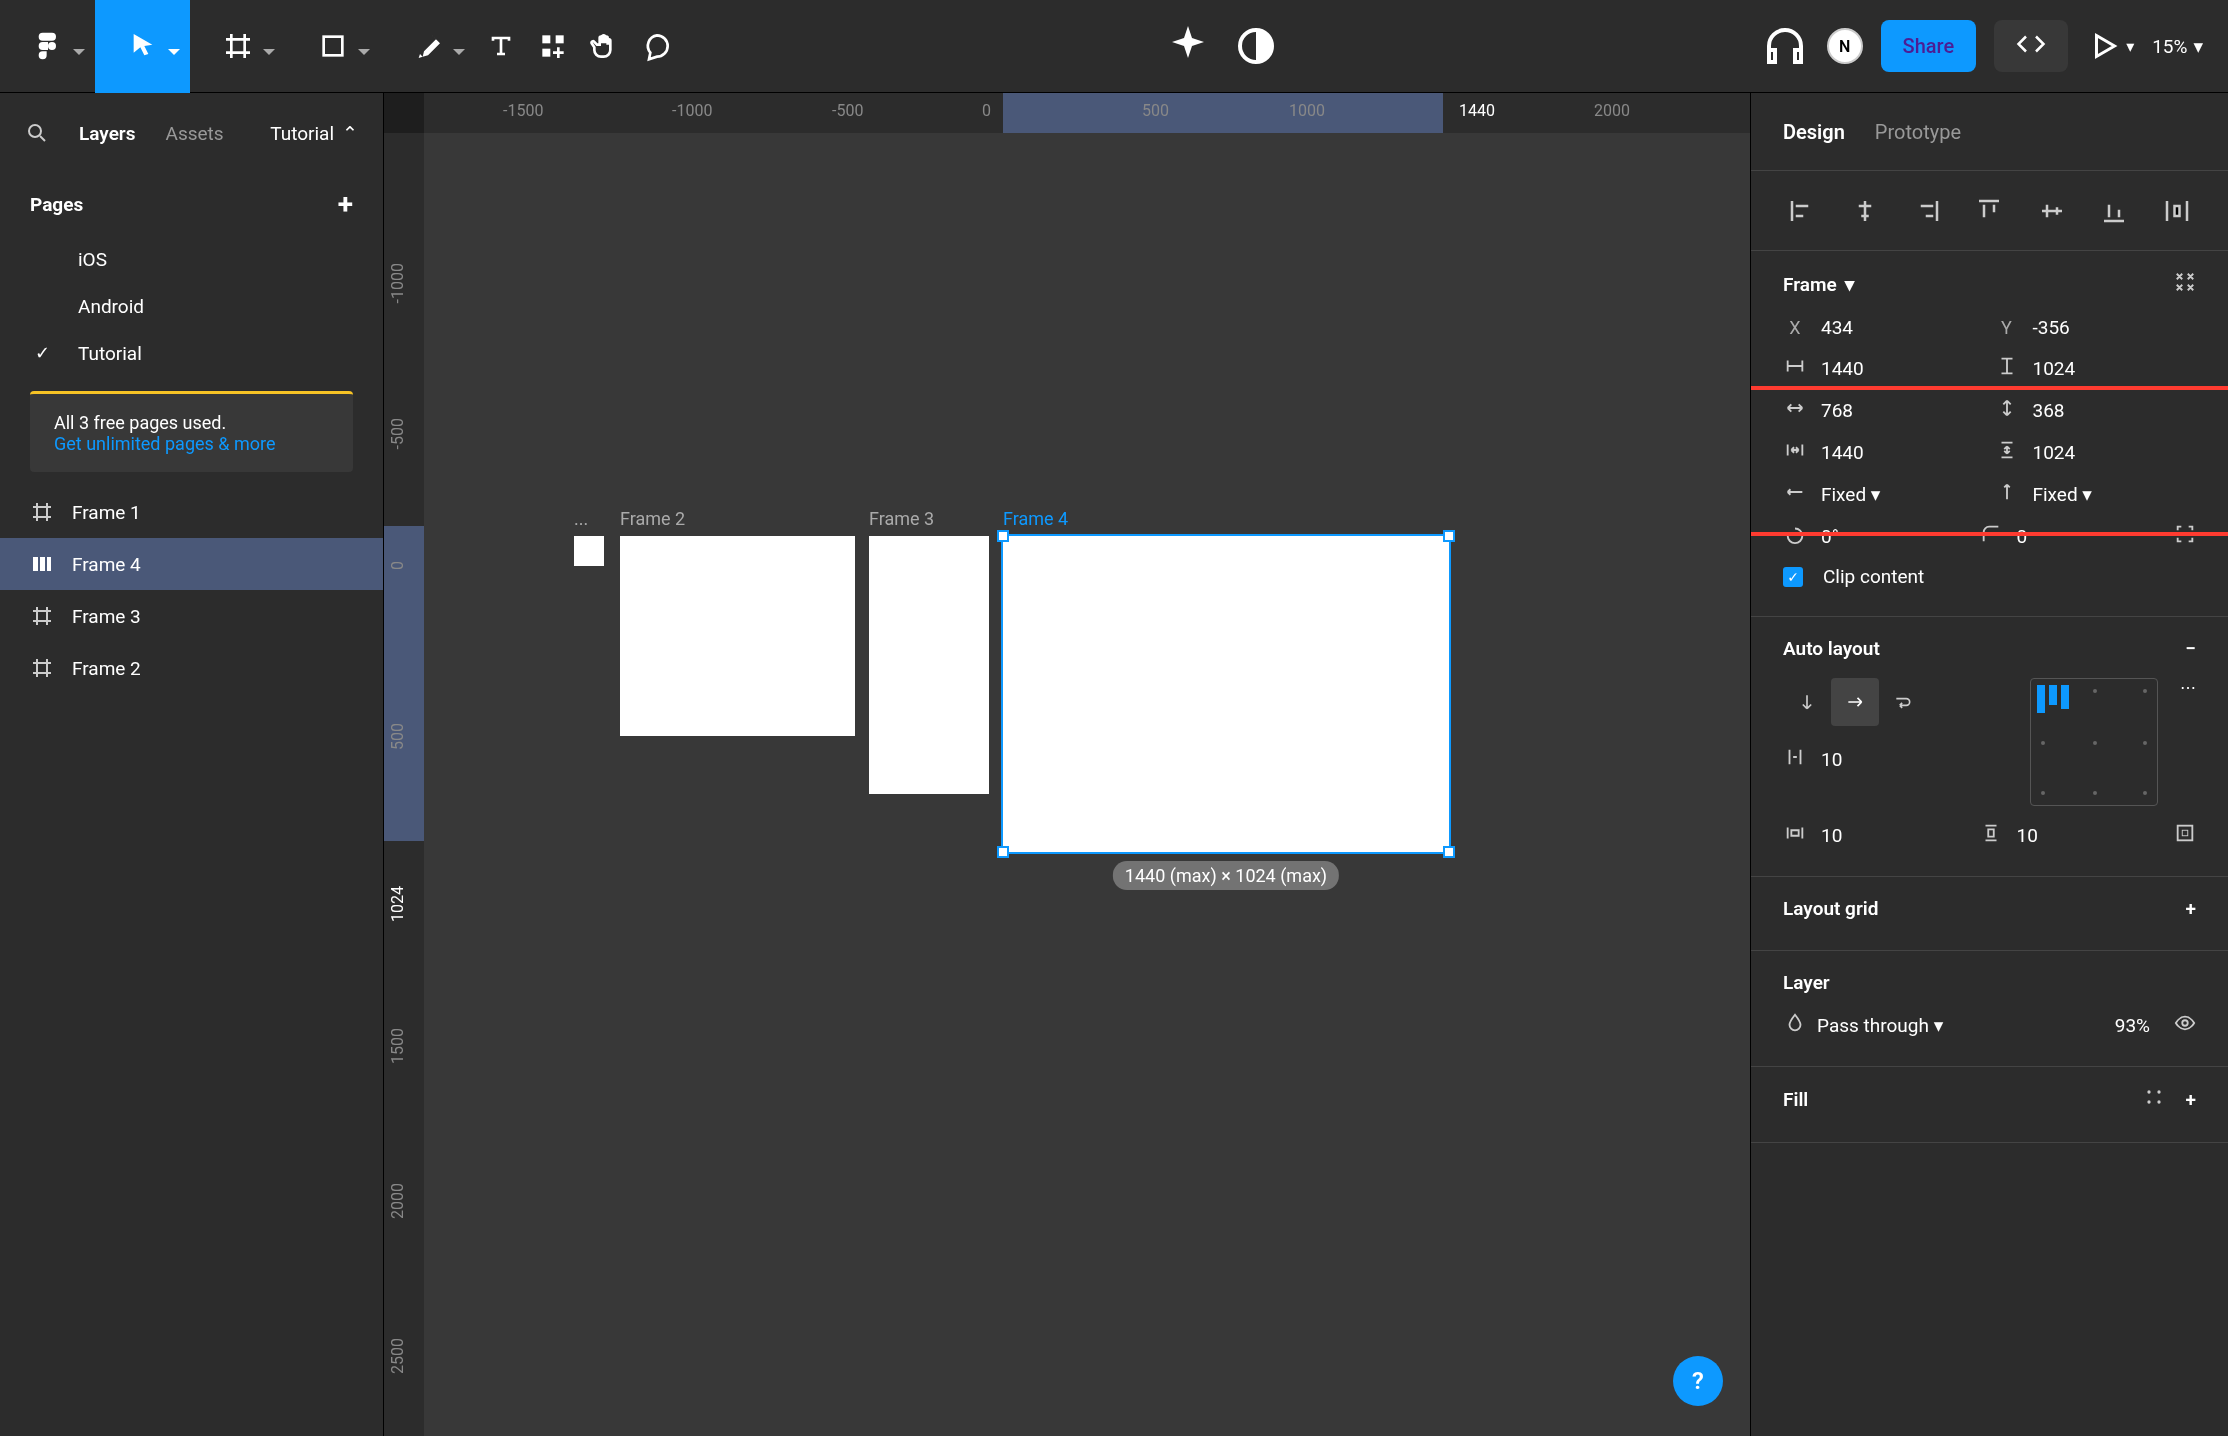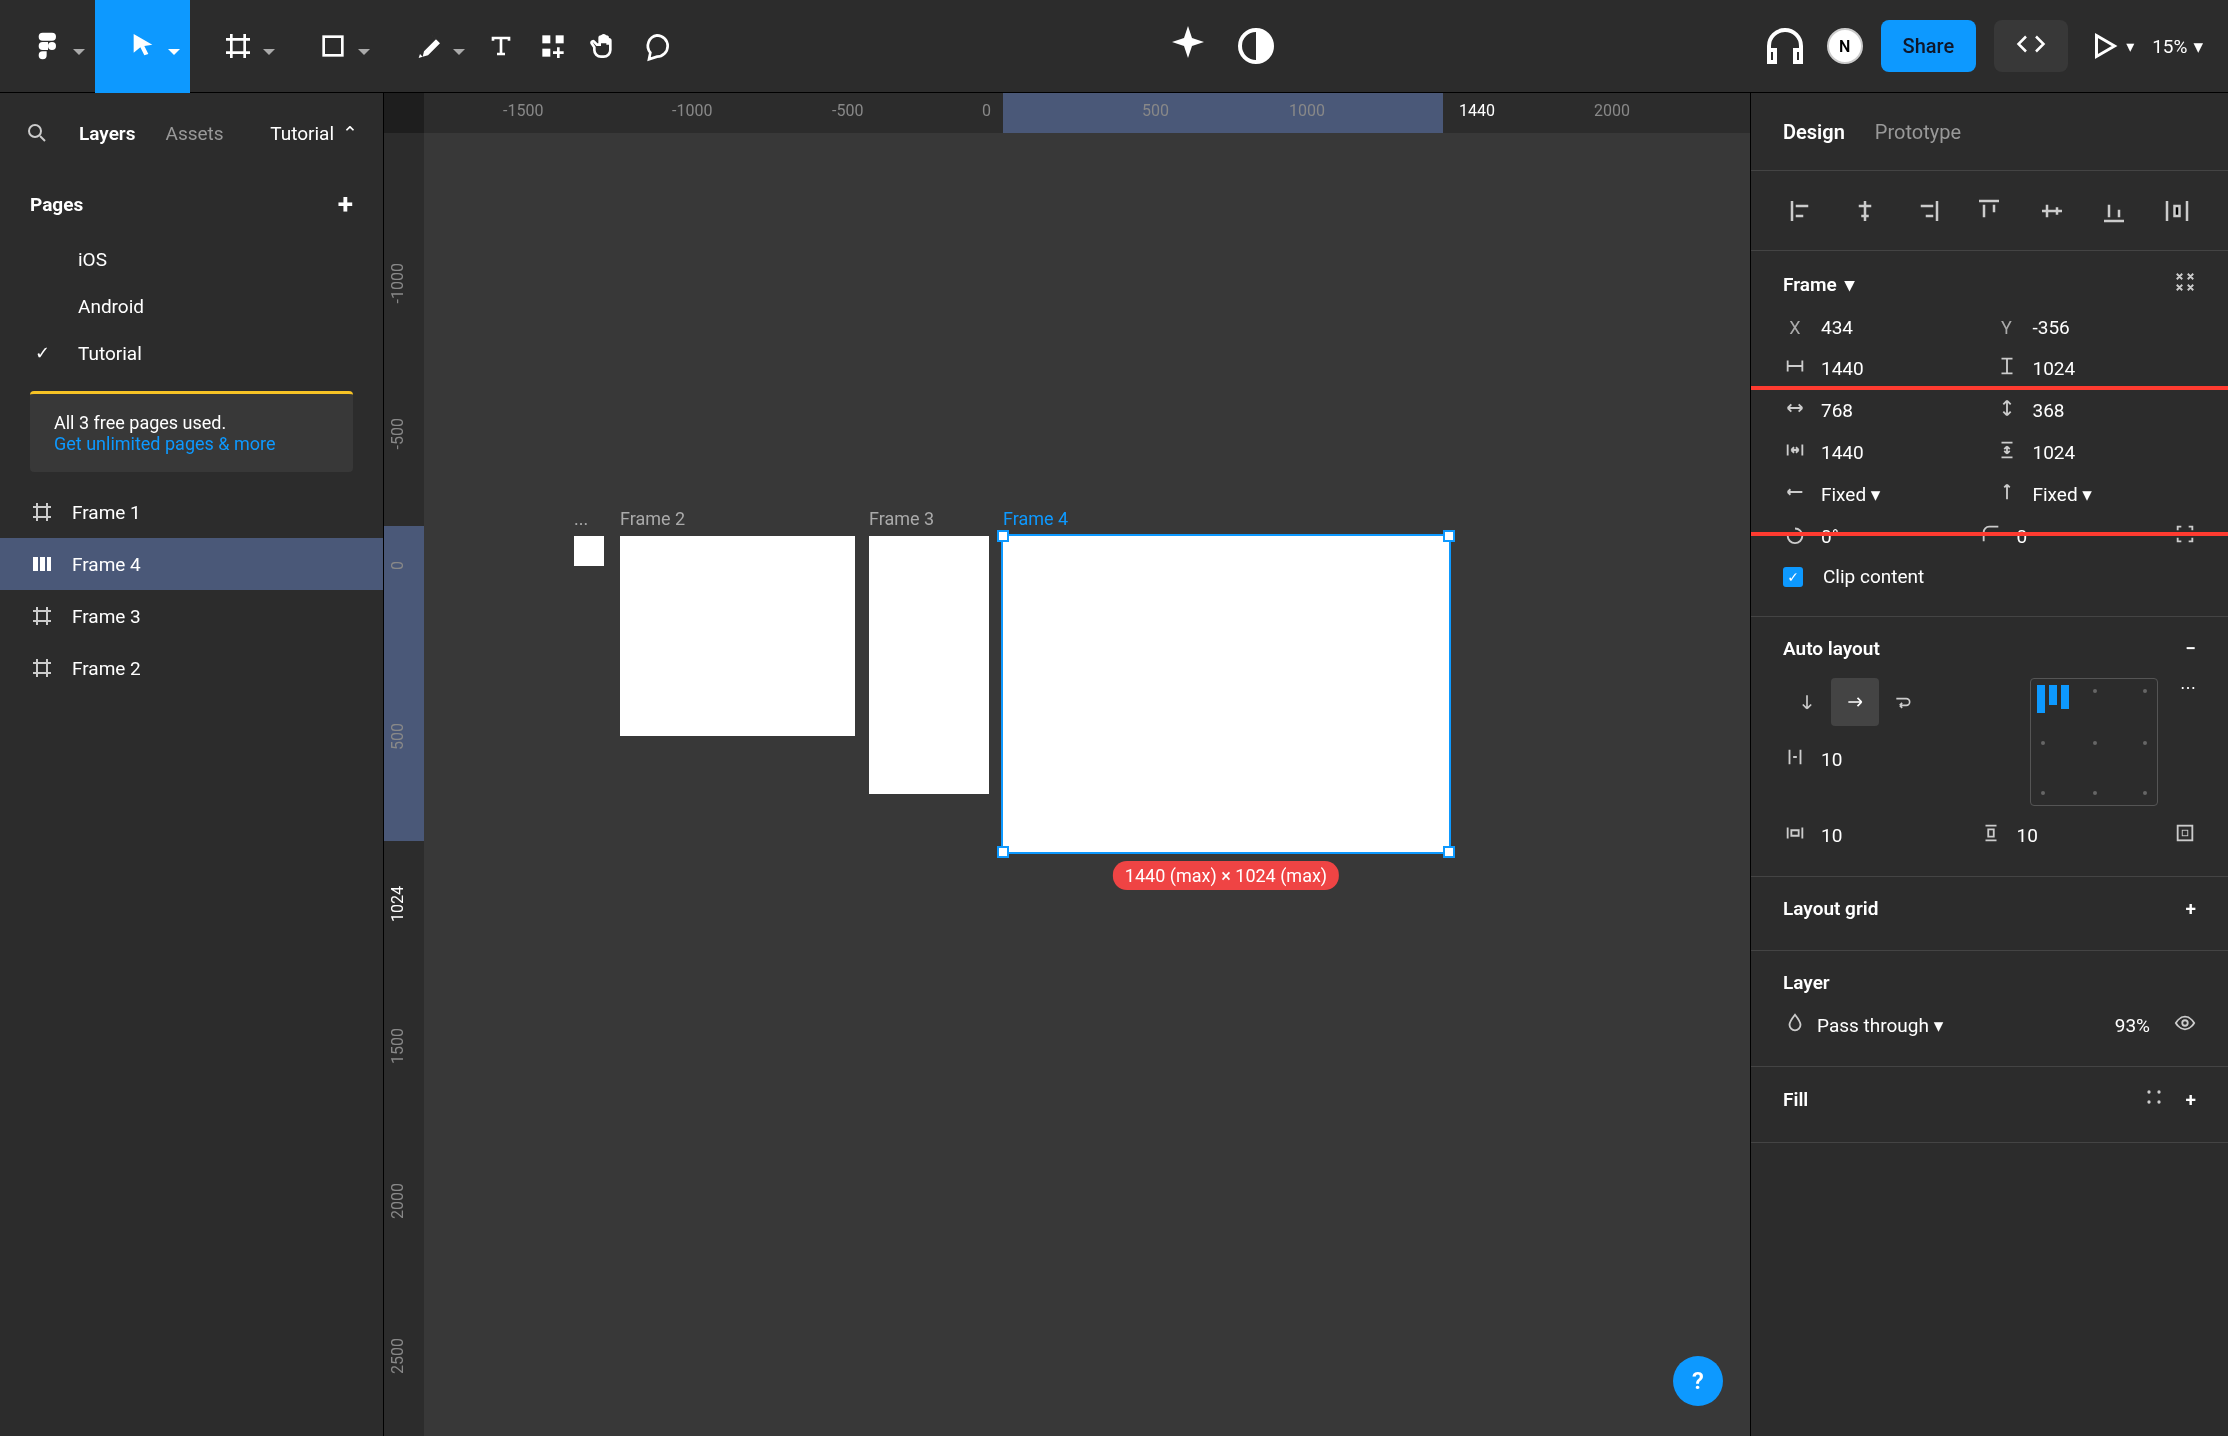--- a/index.html
+++ b/index.html
@@ -8,21 +8,21 @@
 .tb-left{display:flex;align-items:center;height:100%}
 .tb-item{width:52px;height:93px;display:flex;align-items:center;justify-content:center;cursor:pointer;position:relative}
 .tb-item.wide{width:95px}
 .tb-item.active{background:#0d99ff}
 .tb-item svg{width:32px;height:32px}
 .chev{position:absolute;right:10px;bottom:38px;width:0;height:0;border-left:6px solid transparent;border-right:6px solid transparent;border-top:6px solid #aaa}
 .tb-center{flex:1;display:flex;justify-content:center;gap:20px}
 .tb-ic{width:48px;height:48px;display:flex;align-items:center;justify-content:center;cursor:pointer}
 .tb-right{display:flex;align-items:center;gap:18px;padding-right:25px}
 .avatar{width:36px;height:36px;border-radius:50%;background:#fff;color:#000;display:flex;align-items:center;justify-content:center;font-size:16px;font-weight:600;border:2px solid #ccc}
-.share-btn{background:#0d99ff;color:#0f172a;padding:14px 22px;border-radius:8px;font-size:20px;font-weight:500;cursor:pointer}
+.share-btn{background:#0d99ff;color:#4c1d95;padding:14px 22px;border-radius:8px;font-size:20px;font-weight:500;cursor:pointer}
 .dev-btn{background:#383838;padding:14px 22px;border-radius:8px;color:#fff;cursor:pointer}
 .zoom{font-size:19px;color:#fff;display:flex;align-items:center;gap:6px}
 .main{display:flex;height:calc(100% - 93px)}
 .left-panel{width:384px;background:#2c2c2c;display:flex;flex-direction:column;border-right:1px solid #000}
 .lp-tabs{height:80px;display:flex;align-items:center;padding:0 25px;gap:30px}
 .lp-search{width:24px;height:24px}
 .lp-tab{font-size:19px;color:#999;cursor:pointer}
 .lp-tab.active{color:#fff;font-weight:600}
 .lp-tut{margin-left:auto;display:flex;align-items:center;gap:8px;font-size:19px}
 .lp-pages-hdr{display:flex;align-items:center;justify-content:space-between;padding:15px 30px;font-size:19px;font-weight:700}
@@ -40,21 +40,21 @@
 .ruler-h .seg{position:absolute;top:0;height:40px;background:#4a5878}
 .ruler-v{position:absolute;top:40px;left:0;width:40px;bottom:0;background:#2c2c2c;font-size:16px;color:#888}
 .ruler-v .seg{position:absolute;left:0;width:40px;background:#4a5878}
 .ruler-v .tick{position:absolute;left:4px;writing-mode:vertical-rl;transform:rotate(180deg)}
 .canvas{position:absolute;top:40px;left:40px;right:0;bottom:0;background:#383838}
 .frame{position:absolute;background:#fff}
 .frame-label{position:absolute;top:-28px;left:0;font-size:18px;color:#aaa;white-space:nowrap}
 .frame.sel{outline:2px solid #0d99ff}
 .frame.sel .frame-label{color:#0d99ff}
 .handle{position:absolute;width:12px;height:12px;background:#fff;border:2px solid #0d99ff}
-.size-tag{position:absolute;left:50%;transform:translateX(-50%);background:#ef4444;color:#fff;padding:4px 12px;font-size:18px;border-radius:14px;white-space:nowrap}
+.size-tag{position:absolute;left:50%;transform:translateX(-50%);background:#737373;color:#fff;padding:4px 12px;font-size:18px;border-radius:14px;white-space:nowrap}
 .right-panel{width:478px;background:#2c2c2c;border-left:1px solid #000;overflow-y:auto}
 .rp-tabs{height:78px;display:flex;align-items:center;gap:30px;padding:0 32px;border-bottom:1px solid #444}
 .rp-tab{font-size:20px;color:#999;cursor:pointer}
 .rp-tab.active{color:#fff;font-weight:600}
 .rp-align{height:80px;display:flex;align-items:center;justify-content:space-around;padding:0 20px;border-bottom:1px solid #444}
 .rp-al-ic{width:30px;height:30px;cursor:pointer}
 .rp-section{border-bottom:1px solid #444;padding:20px 0}
 .rp-row{display:flex;align-items:center;padding:8px 32px;gap:10px}
 .rp-hdr{font-size:19px;font-weight:600;display:flex;align-items:center;gap:8px;padding:0 32px 10px}
 .rp-field{flex:1;display:flex;align-items:center;gap:14px}

